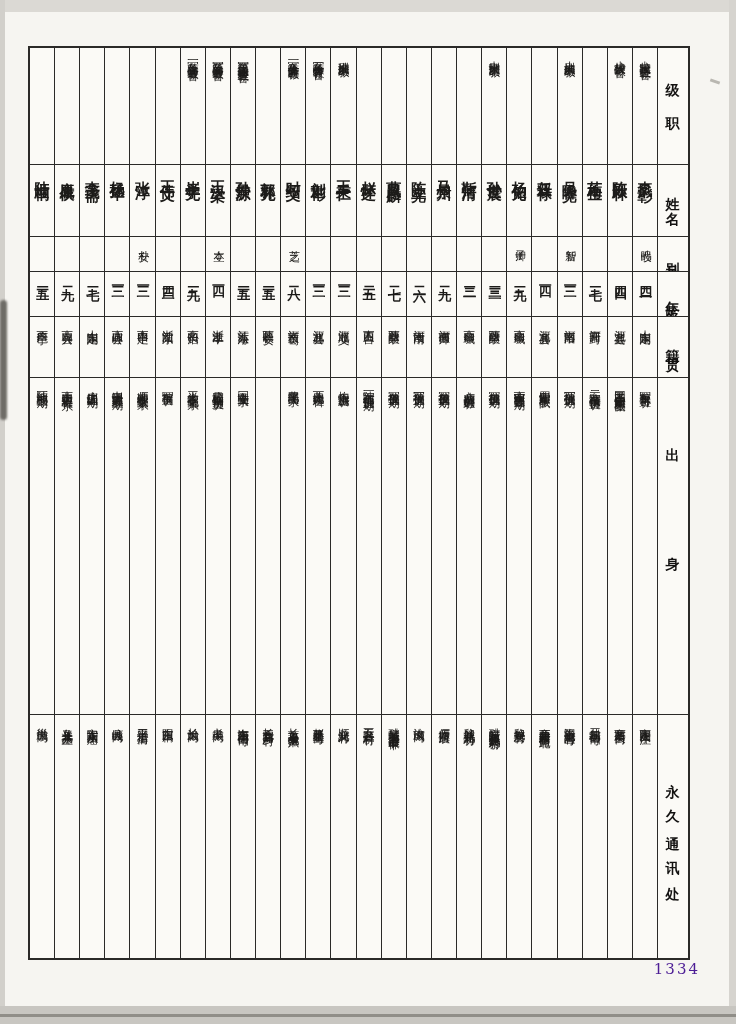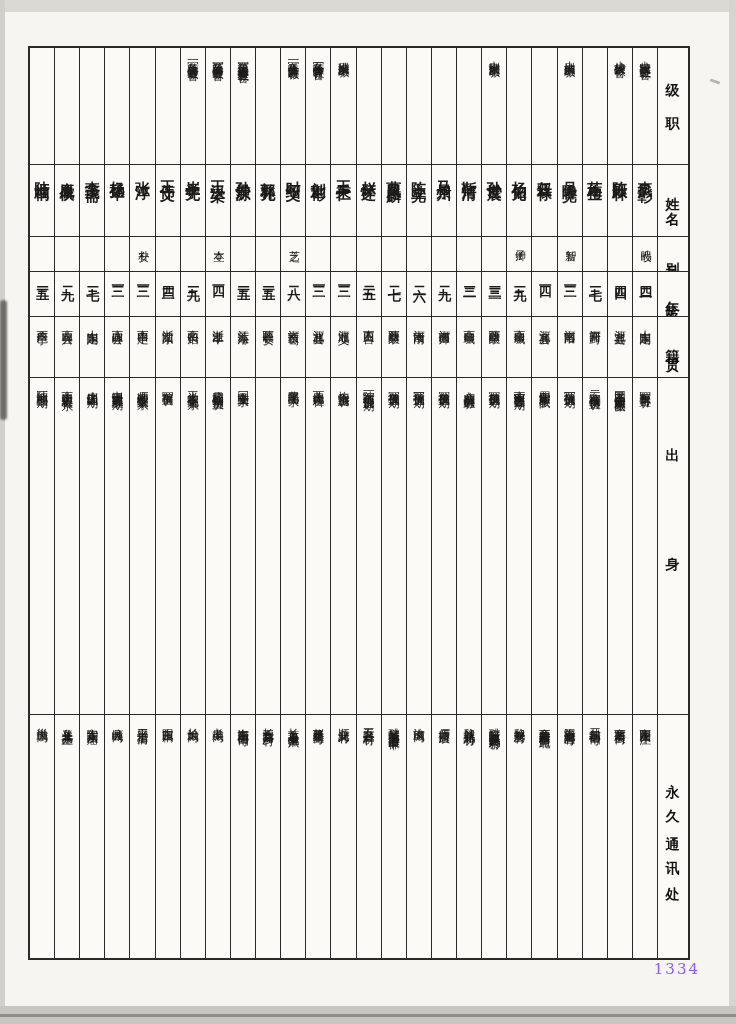--- a/index.html
+++ b/index.html
@@ -39,21 +39,21 @@
   .hdr{writing-mode:vertical-rl;text-orientation:upright;font-weight:bold;font-size:14px;color:#121110;}
   .ls-rank{letter-spacing:34px;}
   .ls-name{letter-spacing:15px;}
   .ls-alias{letter-spacing:3px;}
   .ls-age{letter-spacing:4px;}
   .ls-native{letter-spacing:9px;}
   .ls-origin{letter-spacing:110px;}
   .ls-addr{letter-spacing:26px;}
 
   .page-number{position:absolute;left:640px;top:960px;width:60px;font-family:"DejaVu Serif",serif;
-               font-size:15px;color:#8b5cf6;letter-spacing:2px;text-align:right;}
+               font-size:15px;color:#4c1d95;letter-spacing:2px;text-align:right;}
 </style>
 </head>
 <body>
 
 <div class="page">
   <div class="art-top"></div>
   <div class="art-left"></div>
   <div class="art-right"></div>
   <div class="art-smudge"></div>
   <div class="art-mark"></div>

